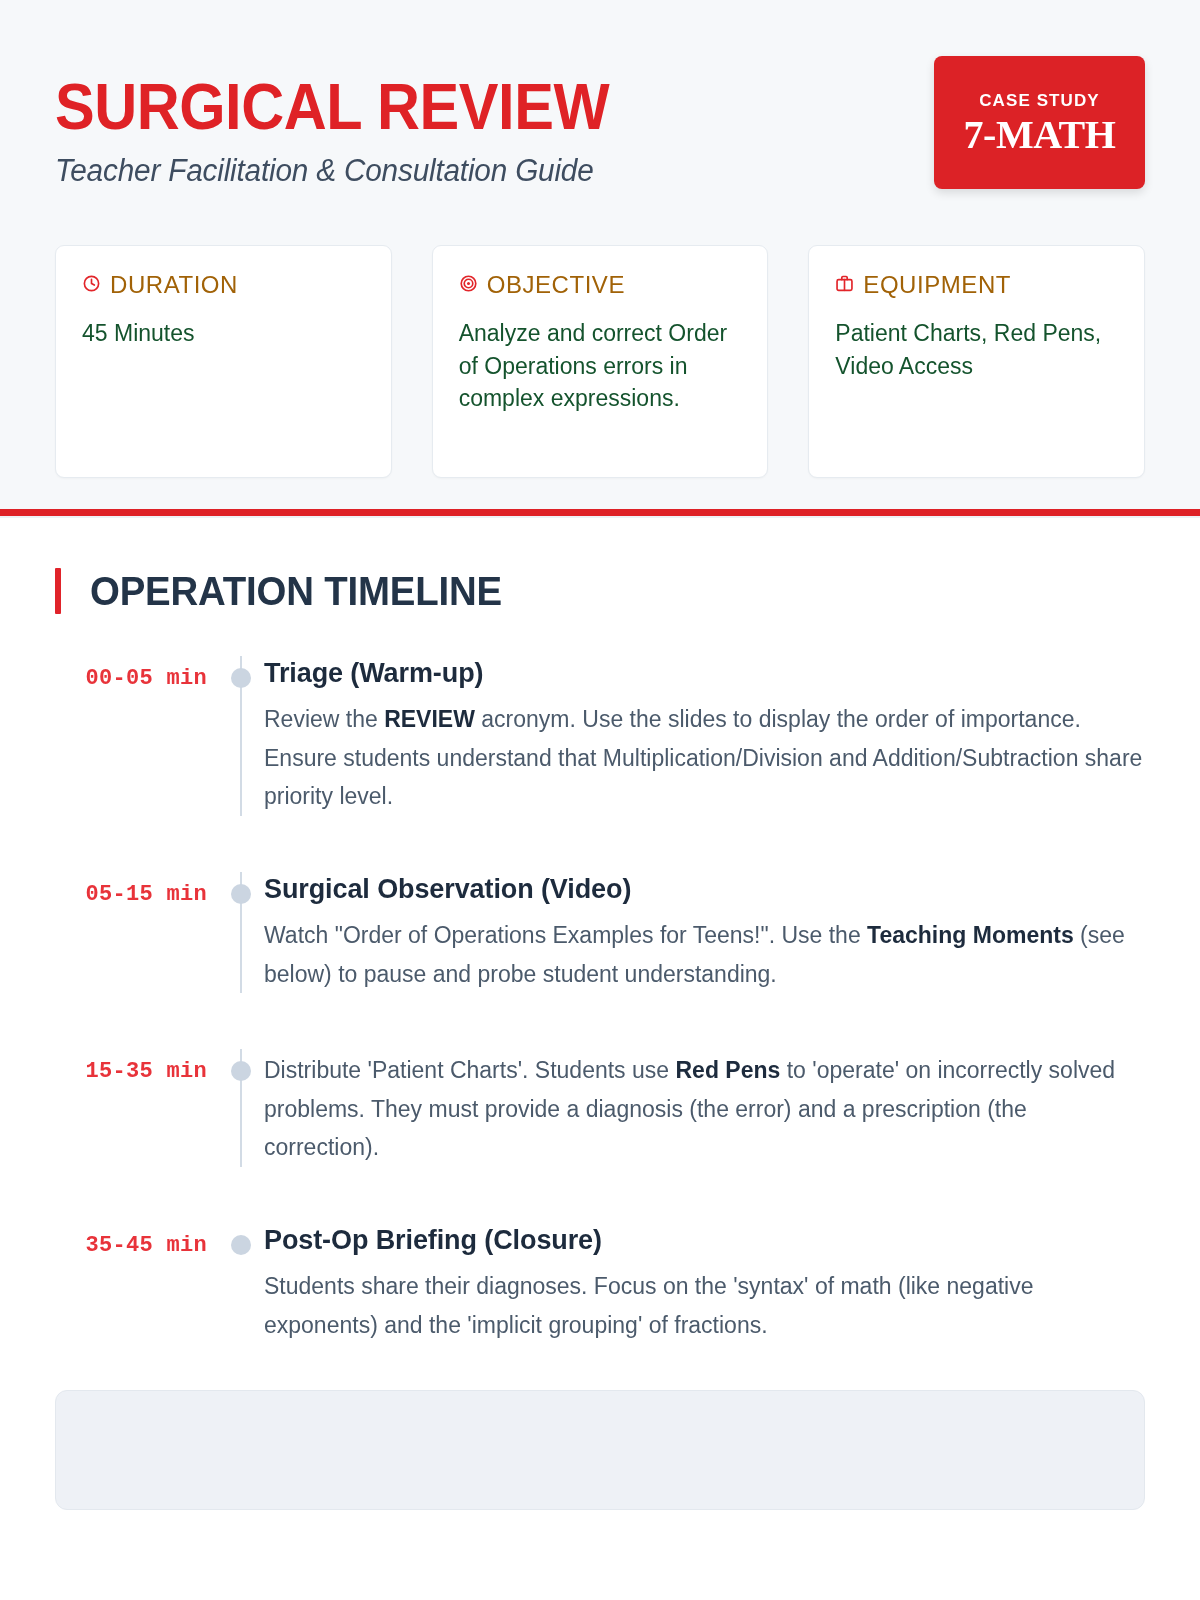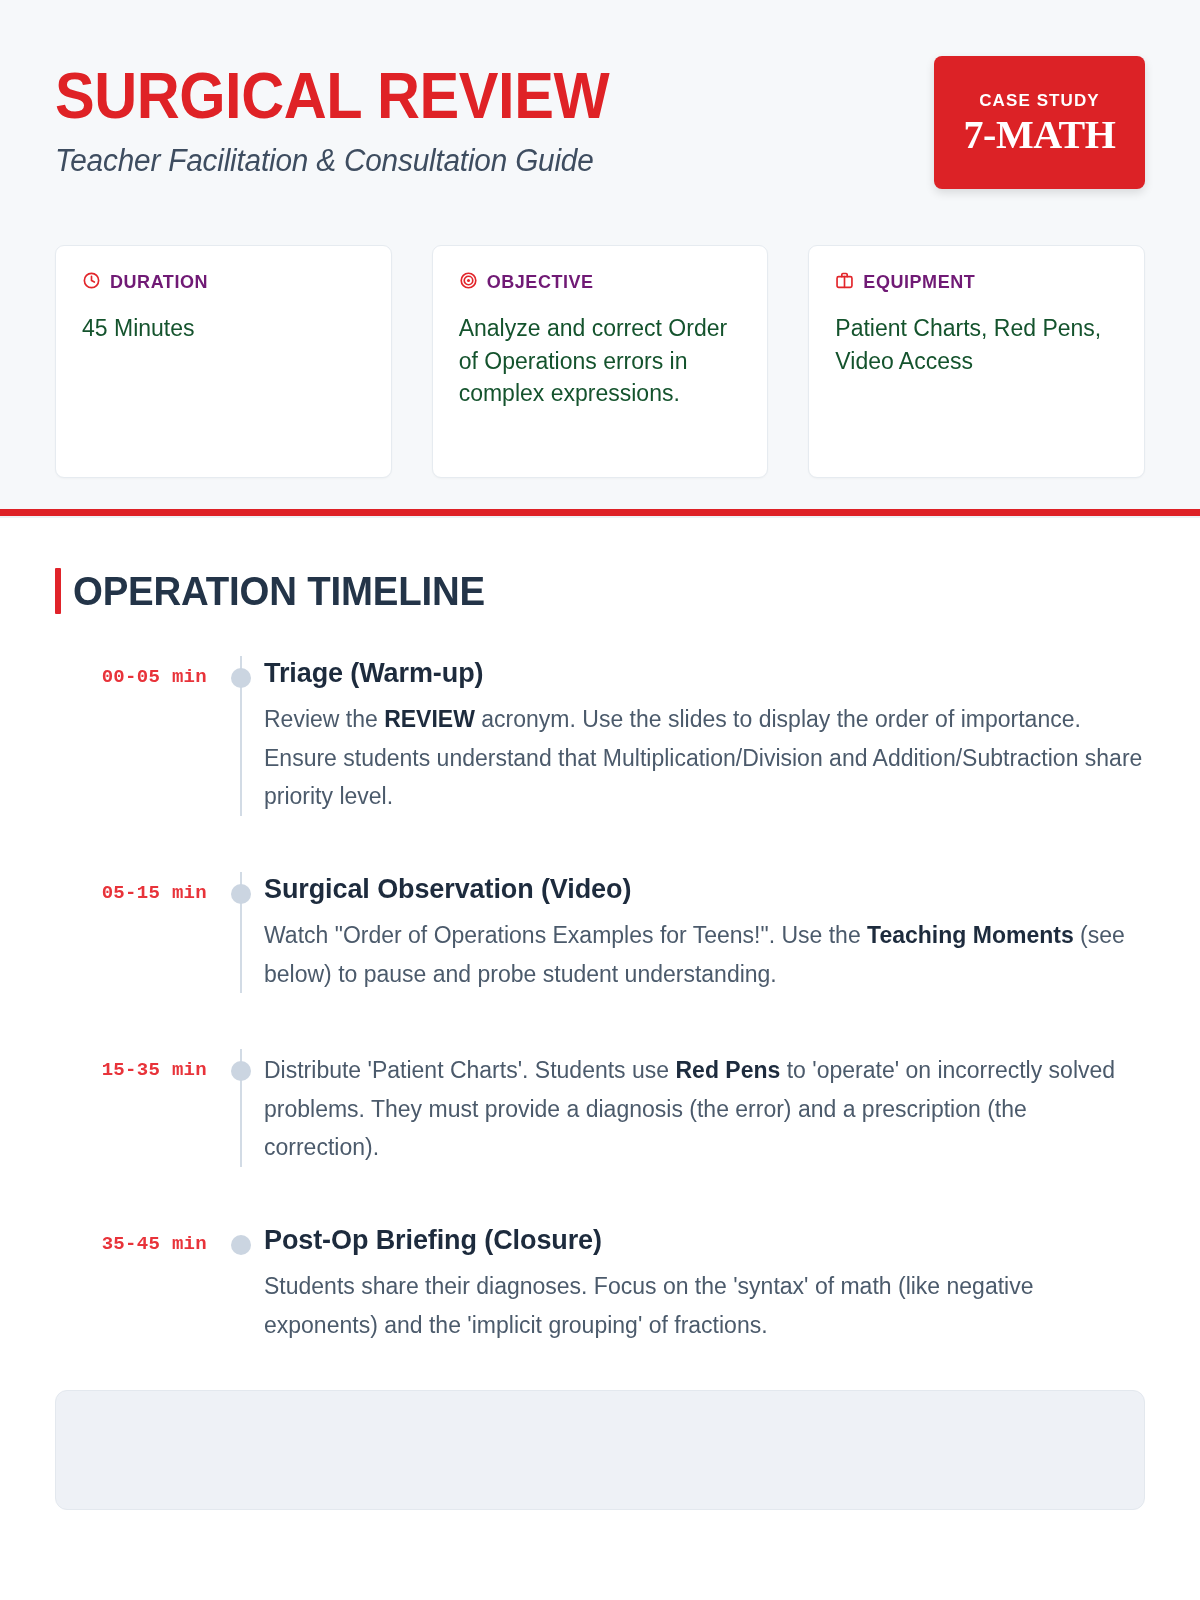--- a/index.html
+++ b/index.html
@@ -16,21 +16,21 @@
   .header-band {
     position: relative;
     background: #f6f8fa;
     padding: 52px 55px 0 55px;
     height: 516px;
   }
 
   .header-top {
     display: flex;
     justify-content: space-between;
-    align-items: center;
+    align-items: flex-end;
   }
 
   .title-block { padding-top: 2px; }
 
   .main-title {
     font-family: "Liberation Sans Narrow", "Liberation Sans", sans-serif;
     font-weight: 700;
     font-size: 64px;
     line-height: 1.02;
     letter-spacing: -0.5px;
@@ -94,23 +94,23 @@
     min-height: 233px;
     box-shadow: 0 1px 2px rgba(16,24,40,0.03);
   }
   .card-head {
     display: flex;
     align-items: center;
     gap: 9px;
     margin-bottom: 18px;
   }
   .card-head .label {
-    color: #701a75;
-    font-size: 18px;
-    font-weight: 700;
+    color: #a16207;
+    font-size: 24px;
+    font-weight: 400;
     letter-spacing: 0.55px;
   }
   .card-icon { display: block; flex: 0 0 auto; }
   .card-body {
     color: #14532d;
     font-size: 23px;
     line-height: 1.42;
     font-weight: 400;
   }
 
@@ -127,21 +127,21 @@
     background: #eef1f5;
   }
 
   
   .section {
     padding: 52px 55px 0 55px;
   }
   .section-title-row {
     display: flex;
     align-items: center;
-    gap: 12px;
+    gap: 29px;
     margin-bottom: 42px;
   }
   .accent-bar {
     width: 6px;
     height: 46px;
     background: #e0232a;
     border-radius: 1px;
     flex: 0 0 auto;
   }
   .section-title {
@@ -165,21 +165,21 @@
   }
   .tl-item:last-child { padding-bottom: 0; }
 
   .tl-time {
     width: 168px;
     flex: 0 0 168px;
     text-align: right;
     padding-right: 16px;
     padding-top: 10px;
     font-family: "Liberation Mono", "DejaVu Sans Mono", monospace;
-    font-size: 19px;
+    font-size: 22px;
     font-weight: 700;
     color: #e8333a;
     letter-spacing: 0.3px;
   }
 
   .tl-rail {
     position: relative;
     width: 36px;
     flex: 0 0 36px;
     align-self: stretch;

